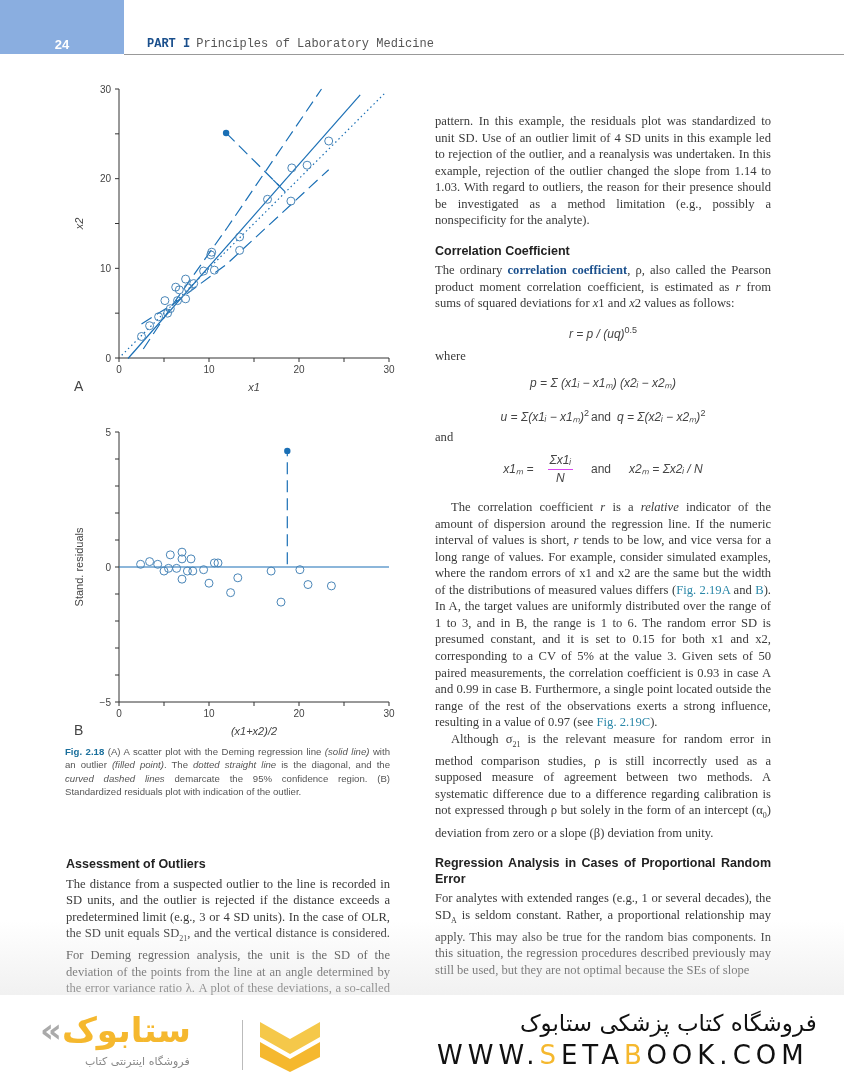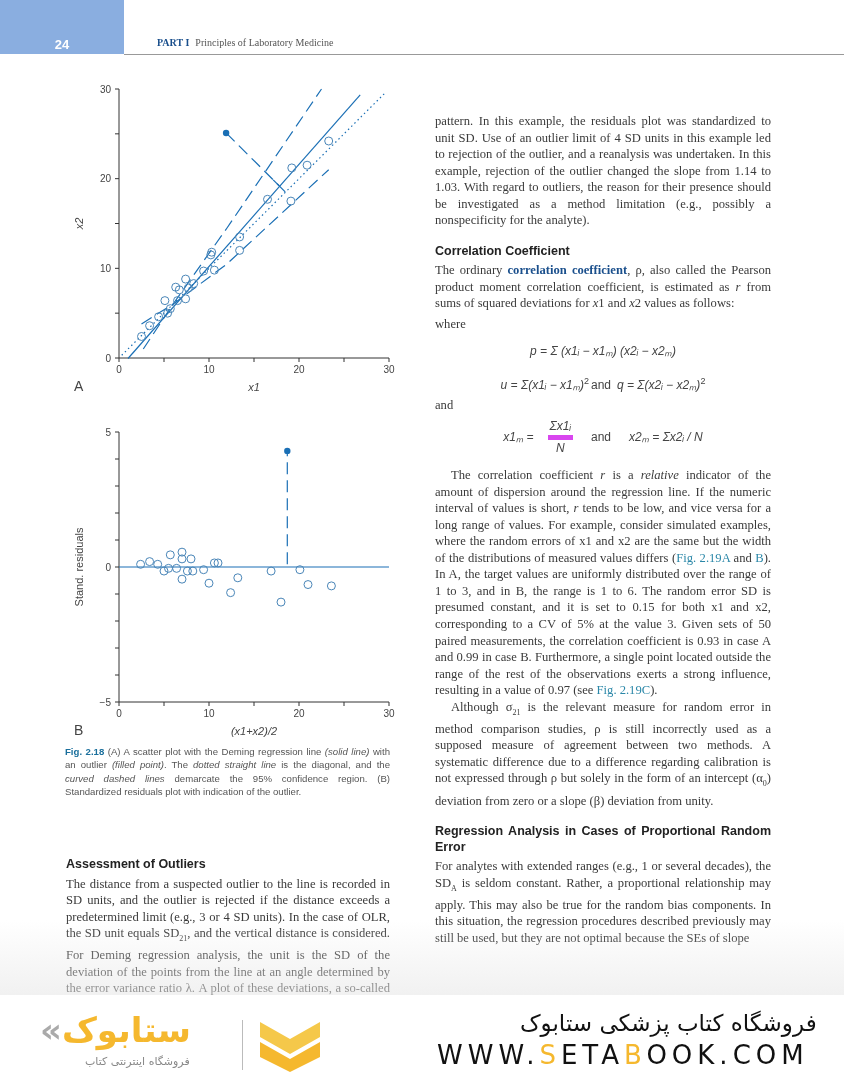--- a/index.html
+++ b/index.html
@@ -1,19 +1,19 @@
 <!DOCTYPE html>
 <html><head>
 <meta charset="utf-8">
 <style>
   html,body{margin:0;padding:0;}
   body{width:844px;height:1080px;background:#fff;position:relative;overflow:hidden;font-family:"Liberation Serif",serif;color:#333;}
   .hdr-block{position:absolute;left:0;top:0;width:124px;height:54px;background:#8aaee0;}
   .pgnum{position:absolute;left:0;top:37px;width:124px;text-align:center;font-family:"Liberation Sans",sans-serif;font-weight:bold;font-size:13px;color:#fff;}
-  .hdr-title{position:absolute;left:157px;top:37px;font-family:Liberation Serif, serif;font-size:10px;color:#555;}
+  .hdr-title{position:absolute;left:147px;top:37px;font-family:Liberation Mono, monospace;font-size:12px;color:#555;}
   .hdr-title .part{color:#1a4f8c;font-weight:bold;margin-right:6px;}
   .hdr-rule{position:absolute;left:124px;top:54px;width:720px;height:1px;background:#999;}
   svg.plot{position:absolute;left:0;top:0;}
   .tick{font-family:"Liberation Sans",sans-serif;font-size:10px;fill:#444;}
   .lbl{font-family:"Liberation Sans",sans-serif;font-size:11px;fill:#444;}
   .caption{position:absolute;left:65px;top:745px;width:325px;font-family:"Liberation Sans",sans-serif;font-size:9.6px;line-height:13.4px;color:#555;text-align:justify;}
   .caption .fig{color:#1a6f9c;font-weight:bold;}
   .caption i{font-style:italic;}
   h3{font-family:"Liberation Sans",sans-serif;font-weight:bold;font-size:12.5px;color:#222;margin:0;}
   .col{position:absolute;font-size:12.6px;line-height:16.55px;text-align:justify;color:#3a3a3a;margin-top:34px;}
@@ -163,28 +163,29 @@
 
 <div class="col" style="left:66px;top:822px;width:324px;">
   <h3 style="margin-bottom:3px;">Assessment of Outliers</h3>
   <p><span>The distance from a suspected outlier to the line is recorded in SD units, and the outlier is rejected if the distance exceeds a predetermined limit (e.g., 3 or 4 SD units). In the case of OLR, the SD unit equals SD</span><sub style="font-size:8px;">21</sub><span>, and the vertical distance is considered. For Deming regression analysis, the unit is the SD of the deviation of the points from the line at an angle determined by the error variance ratio λ. A plot of these deviations, a so-called residuals plot, conveniently illustrates the occurrence of outliers. </span><span class="link">Fig. 2.18A</span><span> illustrates an example of Deming regres-</span></p>
 </div>
 
 <div class="col" style="left:435px;top:79px;width:336px;">
   <p>pattern. In this example, the residuals plot was standardized to unit SD. Use of an outlier limit of 4 SD units in this example led to rejection of the outlier, and a reanalysis was undertaken. In this example, rejection of the outlier changed the slope from 1.14 to 1.03. With regard to outliers, the reason for their presence should be investigated as a method limitation (e.g., possibly a nonspecificity for the analyte).</p>
   <h3 style="margin-top:14px;margin-bottom:3px;">Correlation Coefficient</h3>
   <p><span>The ordinary </span><span class="kw">correlation coefficient</span><span>, ρ, also called the Pearson product moment correlation coefficient, is estimated as </span><i>r</i><span> from sums of squared deviations for </span><i>x</i><span>1 and </span><i>x</i><span>2 values as follows:</span></p>
+  <div class="eq" style="margin-top:10px;height:22px;"><span>r = p / (uq)</span><sup class="n" style="font-size:9px;">0.5</sup></div>
   <p style="margin-top:4px;">where</p>
   <div class="eq" style="margin-top:10px;height:22px;">p = Σ (x1ᵢ − x1ₘ) (x2ᵢ − x2ₘ)</div>
   <div class="eq" style="margin-top:8px;height:22px;"><span>u = Σ(x1ᵢ − x1ₘ)</span><sup class="n" style="font-size:9px;">2</sup><span class="n" style="margin:0 6px 0 2px;">and</span><span>q = Σ(x2ᵢ − x2ₘ)</span><sup class="n" style="font-size:9px;">2</sup></div>
   <p style="margin-top:2px;">and</p>
   <div class="eq" style="margin-top:4px;height:40px;display:flex;justify-content:center;align-items:center;gap:14px;">
     <span>x1ₘ =</span>
     <span style="display:inline-flex;flex-direction:column;align-items:center;">
-        <span style="border-bottom:5px solid #d946ef;padding:0 2px;">Σx1ᵢ</span>
+        <span style="border-bottom:1px solid #d946ef;padding:0 2px;">Σx1ᵢ</span>
         <span>N</span>
       </span>
     <span class="n" style="margin:0 4px;">and</span>
     <span>x2ₘ = Σx2ᵢ / N</span>
   </div>
   <p class="ind" style="margin-top:10px;"><span>The correlation coefficient </span><i>r</i><span> is a </span><i>relative</i><span> indicator of the amount of dispersion around the regression line. If the numeric interval of values is short, </span><i>r</i><span> tends to be low, and vice versa for a long range of values. For example, consider simulated examples, where the random errors of x1 and x2 are the same but the width of the distributions of measured values differs (</span><span class="link">Fig. 2.19A</span><span> and </span><span class="link">B</span><span>). In A, the target values are uniformly distributed over the range of 1 to 3, and in B, the range is 1 to 6. The random error SD is presumed constant, and it is set to 0.15 for both x1 and x2, corresponding to a CV of 5% at the value 3. Given sets of 50 paired measurements, the correlation coefficient is 0.93 in case A and 0.99 in case B. Furthermore, a single point located outside the range of the rest of the observations exerts a strong influence, resulting in a value of 0.97 (see </span><span class="link">Fig. 2.19C</span><span>).</span></p>
   <p class="ind"><span>Although σ</span><sub style="font-size:8px;">21</sub><span> is the relevant measure for random error in method comparison studies, ρ is still incorrectly used as a supposed measure of agreement between two methods. A systematic difference due to a difference regarding calibration is not expressed through ρ but solely in the form of an intercept (α</span><sub style="font-size:8px;">0</sub><span>) deviation from zero or a slope (β) deviation from unity.</span></p>
   <h3 style="margin-top:14px;margin-bottom:3px;line-height:16px;">Regression Analysis in Cases of Proportional Random Error</h3>
   <p><span>For analytes with extended ranges (e.g., 1 or several decades), the SD</span><sub style="font-size:8px;">A</sub><span> is seldom constant. Rather, a proportional relationship may apply. This may also be true for the random bias components. In this situation, the regression procedures described previously may still be used, but they are not optimal because the SEs of slope</span></p>
 </div>

